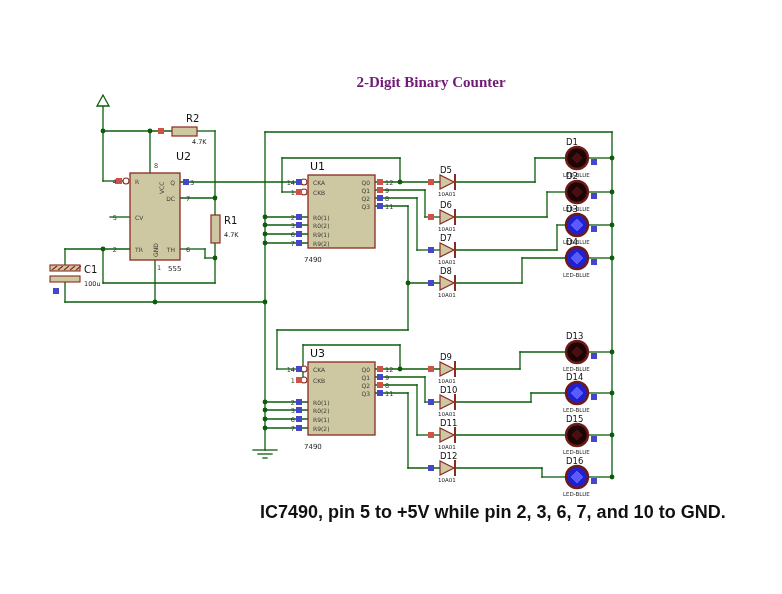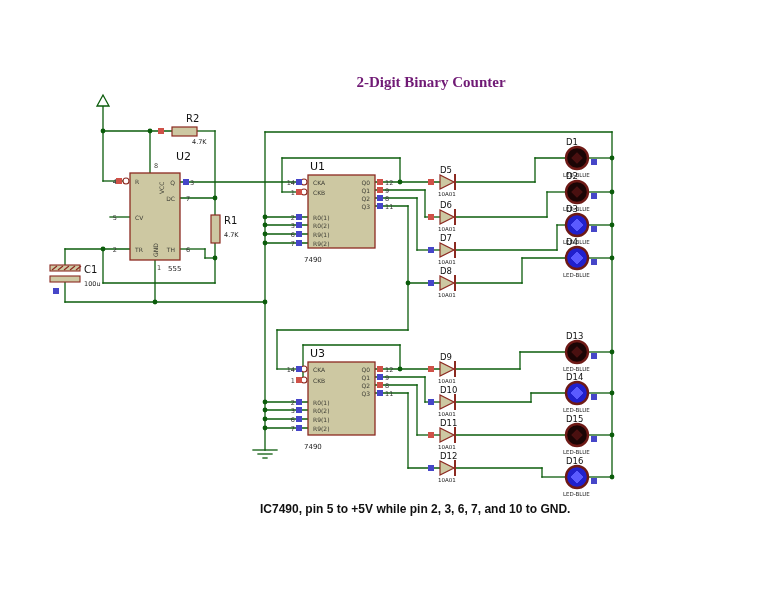--- a/index.html
+++ b/index.html
@@ -1,20 +1,20 @@
 <!DOCTYPE html>
 <html><head>
 <meta charset="utf-8">
 <style>
   html,body{margin:0;padding:0;}
   #page{position:relative;width:782px;height:594px;background:#ffffff;overflow:hidden;
         font-family:"Liberation Sans",sans-serif;}
   #title{position:absolute;left:306px;top:30px;width:250px;text-align:center;
          font-family:"Liberation Serif",serif;font-weight:bold;font-size:15px;color:#701a75;margin-top:44px;}
-  #notes{position:absolute;left:260px;top:502px;color:#111;font-weight:bold;font-size:12px;}
+  #notes{position:absolute;left:260px;top:502px;color:#111;font-weight:bold;font-size:18px;}
   #notes .l2{padding-left:3px;margin-top:7px;}
   svg{position:absolute;left:0;top:0;}
   text{font-family:"DejaVu Sans",sans-serif;}
 </style>
 </head>
 <body>
 
 <div id="page">
   <div id="title">2-Digit Binary Counter</div>
   <svg id="sch" width="782" height="594" viewBox="0 0 782 594">

